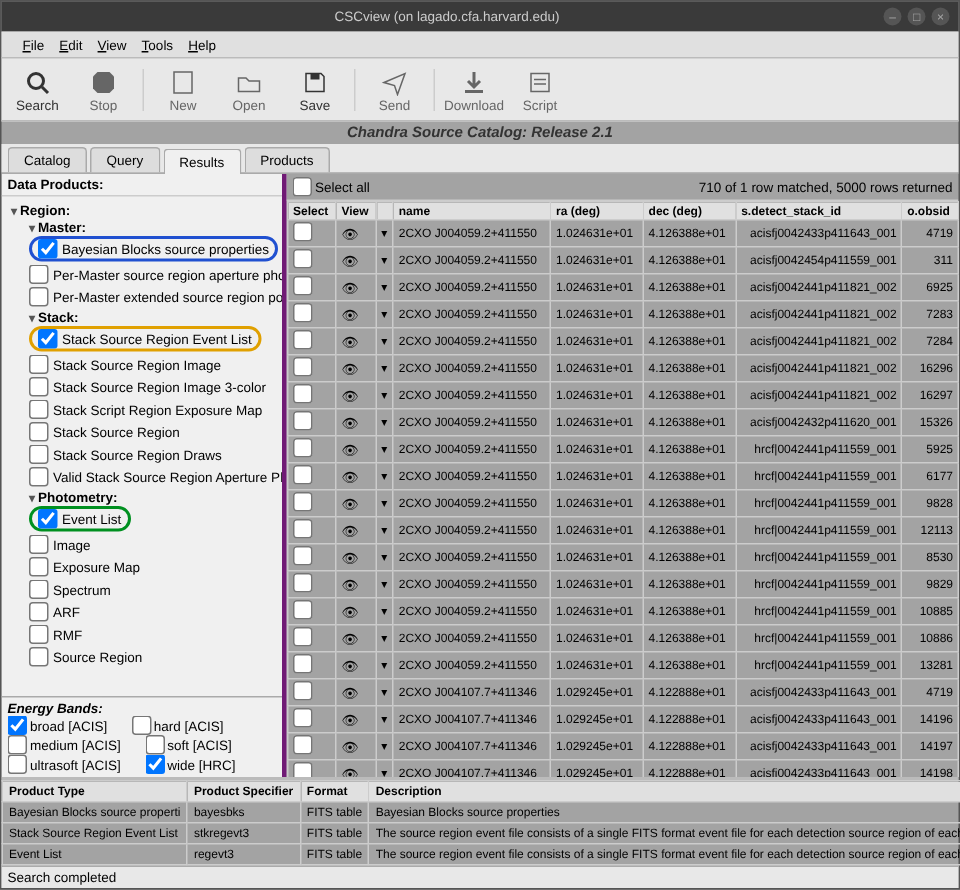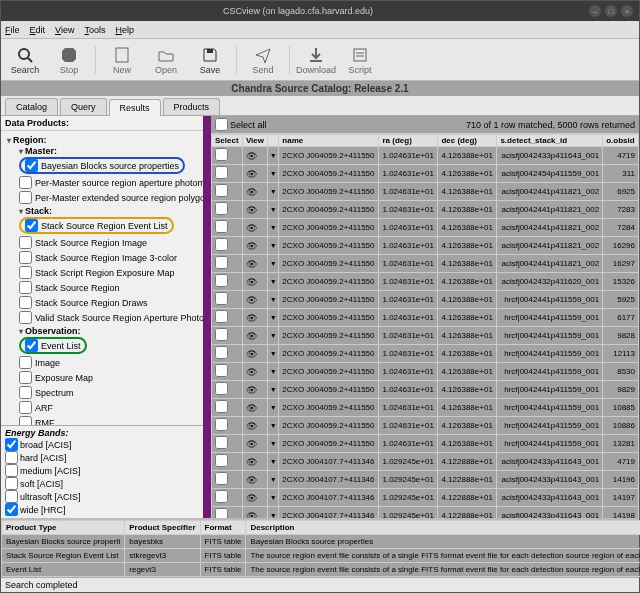--- a/index.html
+++ b/index.html
@@ -2,49 +2,49 @@
 <html><head>
 <meta charset="utf-8">
 <style>
 * { margin: 0; padding: 0; box-sizing: border-box; font-family: sans-serif; font-size: 9px; }
 body { background: #2e2e2e; }
 .window { width: 640px; height: 593px; background: #a3a3a3; display: flex; flex-direction: column; border: 1px solid #555; }
 .titlebar { background: #3a3a3a; color: #ccc; height: 20px; display: flex; align-items: center; padding: 0 6px; }
 .titlebar .spacer { flex: 1; }
 .titlebar-icons { display: flex; gap: 4px; }
 .tb-icon { width: 12px; height: 12px; border-radius: 6px; background: #555; display: flex; align-items: center; justify-content: center; color: #aaa; font-size: 8px; }
-.menubar { background: #e0e0e0; height: 18px; display: flex; align-items: center; padding: 0 4px; border-bottom: 1px solid #bbb; }
+.menubar { background: #e0e0e0; height: 18px; display: flex; align-items: center; padding: 0 14px; border-bottom: 1px solid #bbb; }
 .menubar span { margin-right: 10px; cursor: default; }
 .menubar span u { text-decoration: underline; }
 .toolbar { background: #e8e8e8; height: 42px; display: flex; align-items: center; padding: 2px 4px; border-bottom: 1px solid #bbb; gap: 4px; }
 .tool-btn { display: flex; flex-direction: column; align-items: center; width: 40px; height: 38px; justify-content: center; color: #666; }
 .tool-btn.active { color: #333; }
 .tool-icon { width: 20px; height: 20px; display: flex; align-items: center; justify-content: center; }
 .tool-sep { width: 1px; height: 28px; background: #ccc; margin: 0 2px; }
 .tabbar { display: flex; padding: 2px 4px 0; background: #e8e8e8; }
 .tab { padding: 3px 10px; border: 1px solid #aaa; border-bottom: none; background: #ddd; margin-right: 2px; border-radius: 3px 3px 0 0; cursor: default; }
 .tab.active { background: #f0f0f0; position: relative; top: 1px; }
-.subtitle { text-align: center; font-weight: bold; color: #333; font-size: 10px; padding: 2px; }
+.subtitle { text-align: center; font-weight: bold; color: #333; font-size: 10px; padding: 2px; font-style: italic; }
 .main { flex: 1; display: flex; border-top: 1px solid #aaa; overflow: hidden; }
-.left-panel { width: 210px; background: #f0f0f0; border-right: 8px solid #701a75; display: flex; flex-direction: column; overflow: hidden; }
+.left-panel { width: 190px; background: #f0f0f0; border-right: 3px solid #701a75; display: flex; flex-direction: column; overflow: hidden; }
 .dp-header { padding: 2px 4px; font-weight: bold; border-bottom: 1px solid #ccc; }
 .tree { flex: 1; overflow-y: auto; padding: 2px; }
 .tree-sec { padding-left: 4px; margin-top: 2px; }
 .tree-sec > .sec-label { font-weight: bold; display: flex; align-items: center; }
 .tree-sub { padding-left: 12px; }
 .tree-sub > .sub-label { font-weight: bold; display: flex; align-items: center; margin-top: 1px; }
 .tree-item { display: flex; align-items: center; padding: 1px 0; white-space: nowrap; }
 .tree-item input { margin-right: 3px; }
 .twisty { margin-right: 2px; font-size: 8px; color: #555; }
 .hl-blue { border: 2px solid #2050d0; border-radius: 10px; padding: 0 4px; display: inline-flex; align-items: center; }
 .hl-yellow { border: 2px solid #e0a000; border-radius: 10px; padding: 0 4px; display: inline-flex; align-items: center; }
 .hl-green { border: 2px solid #009020; border-radius: 10px; padding: 0 4px; display: inline-flex; align-items: center; }
 .bands { border-top: 1px solid #aaa; padding: 2px 4px; }
 .bands-header { font-weight: bold; font-style: italic; }
-.bands-row { display: flex; gap: 0; flex-direction: column; }
+.bands-row { display: flex; gap: 16px; }
 .bands-row label { display: flex; align-items: center; gap: 2px; }
 .right-panel { flex: 1; display: flex; flex-direction: column; overflow: hidden; }
 .table-top { display: flex; align-items: center; padding: 2px 4px; border-bottom: 1px solid #ccc; }
 .table-top .sel-all { display: flex; align-items: center; gap: 2px; }
 .table-top .count { margin-left: auto; text-align: right; }
 .table-wrap { flex: 1; overflow: auto; }
 table { border-collapse: collapse; width: 100%; }
 th, td { border: 1px solid #ccc; padding: 1px 3px; text-align: left; white-space: nowrap; font-size: 8px; }
 th { background: #e0e0e0; position: sticky; top: 0; }
 td.num { text-align: right; }
@@ -221,21 +221,21 @@
                 <span>Stack Source Region Draws</span>
               </div>
               <div class="tree-item">
                 <input type="checkbox" style="">
                 <span>Valid Stack Source Region Aperture Photometry PDF</span>
               </div>
             </div>
   <div class="tree-sub">
               <div class="sub-label">
                 <span class="twisty">▾</span>
-                <span>Observation:</span>
+                <span>Photometry:</span>
               </div>
               <div class="tree-item">
                 <span class="hl-green">
                   <input type="checkbox" checked="" style="">
                   <span>Event List</span>
                 </span>
               </div>
               <div class="tree-item">
                 <input type="checkbox" style="">
                 <span>Image</span>

